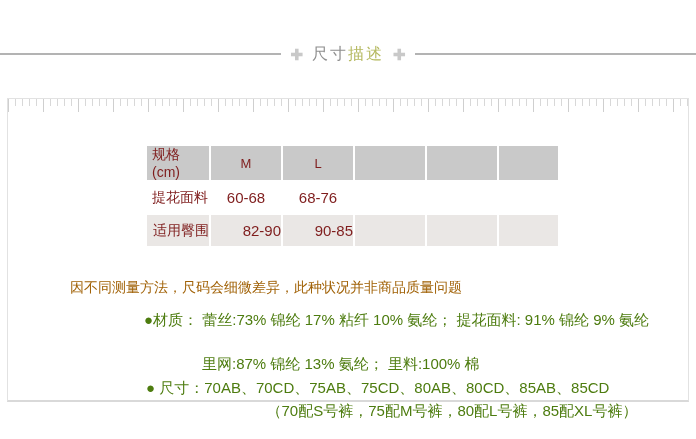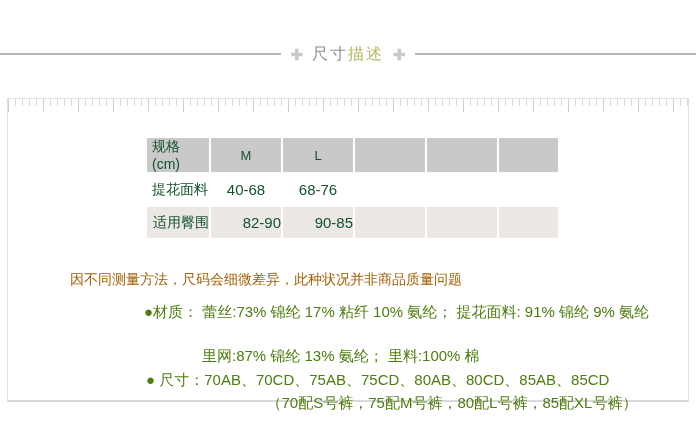--- a/index.html
+++ b/index.html
@@ -45,22 +45,22 @@
     background:repeating-linear-gradient(90deg,#d8d8d8 0 1px,transparent 1px 7px);
   }
   .ruler::after {
     content:""; position:absolute; left:0; top:0; right:0; height:13px;
     background:repeating-linear-gradient(90deg,#cfcfcf 0 1px,transparent 1px 35px);
   }
 
   
   table.size-table {
     border-collapse:separate; border-spacing:2px;
-    margin:22px 0 0 137px;
-    font-size:14px; color:#14532d;
+    margin:30px 0 0 137px;
+    font-size:14px; color:#7f1d1d;
   }
   table.size-table th, table.size-table td { font-weight:normal; }
   table.size-table th {
     background:#c9c9c9; height:25px;
     font-size:13px; text-align:center;
   }
   table.size-table th.first, table.size-table td.first {
     width:62px; text-align:left; padding-left:5px; font-size:14px;
   }
   table.size-table th:not(.first){ width:70px; }
@@ -107,21 +107,21 @@
           <th>M</th>
           <th>L</th>
           <th></th>
           <th></th>
           <th class="last"></th>
         </tr>
       </thead>
       <tbody>
         <tr class="row-odd">
           <td class="first">提花面料</td>
-          <td>40-68</td>
+          <td>60-68</td>
           <td>68-76</td>
           <td></td>
           <td></td>
           <td></td>
         </tr>
         <tr class="row-even">
           <td class="first">适用臀围</td>
           <td>82-90</td>
           <td>90-85</td>
           <td></td>

